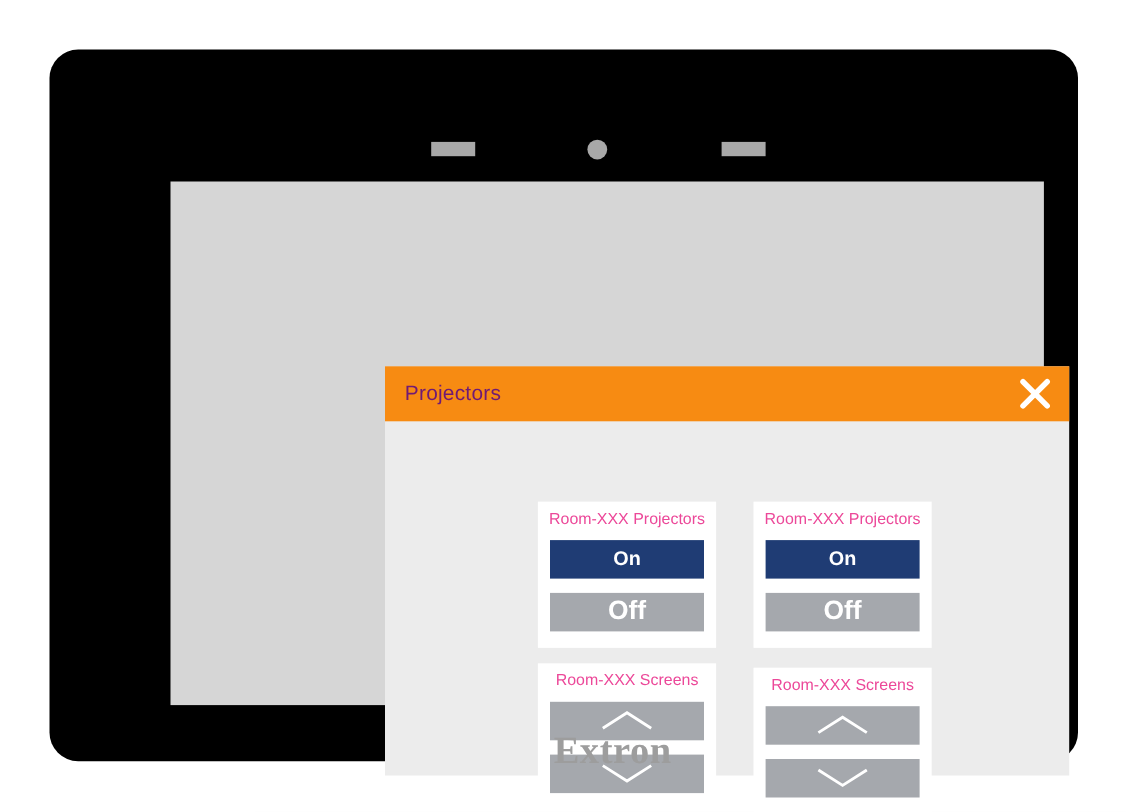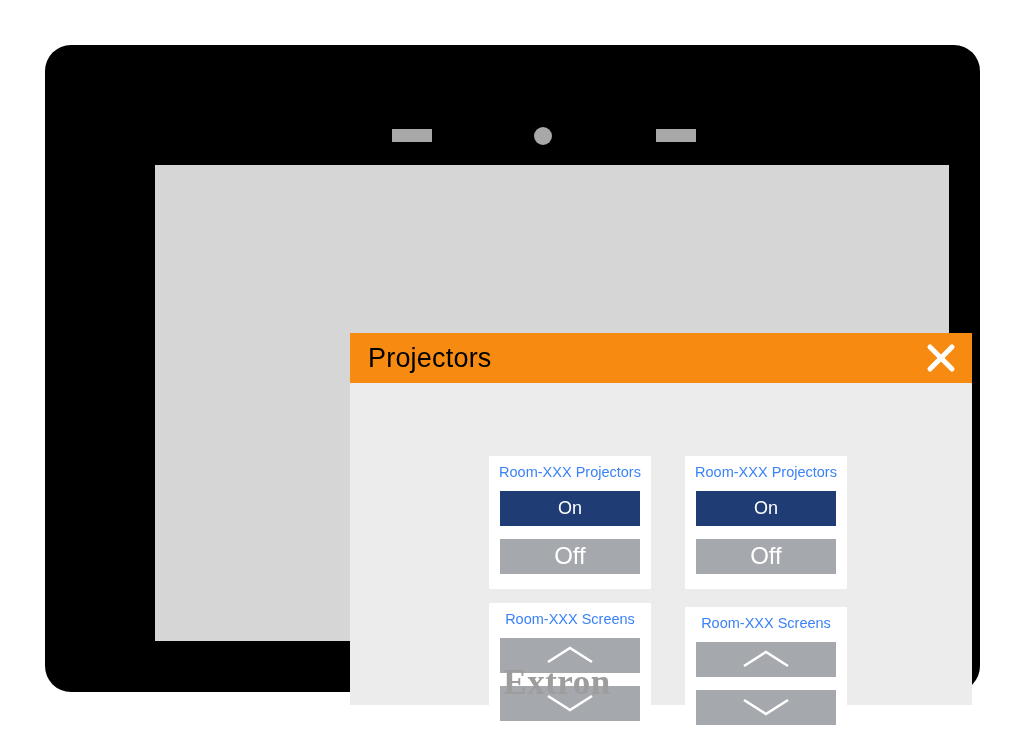--- a/index.html
+++ b/index.html
@@ -90,22 +90,22 @@
     position: relative;
     height: 50px;
     background: #f78b12;
     display: flex;
     align-items: center;
     justify-content: space-between;
     padding: 0 14px 0 18px;
     box-sizing: border-box;
   }
   #dialog-title {
-    color: #000000;
-    font-size: 27px;
+    color: #701a75;
+    font-size: 19px;
     line-height: 1;
     letter-spacing: 0.2px;
   }
   #dialog-close {
     width: 34px;
     height: 34px;
     display: flex;
     align-items: center;
     justify-content: center;
     cursor: pointer;
@@ -120,33 +120,34 @@
   .card {
     position: absolute;
     background: #ffffff;
     box-sizing: border-box;
     display: flex;
     flex-direction: column;
     align-items: center;
   }
   .card-title {
     font-size: 14.5px;
-    color: #3b82f6;
+    color: #ec4899;
     text-align: left;
     line-height: 1;
     white-space: nowrap;
   }
   .btn {
     box-sizing: border-box;
     display: flex;
     align-items: center;
     justify-content: center;
     color: #ffffff;
     cursor: pointer;
     user-select: none;
+    font-weight: bold;
   }
   .btn-on {
     background: #1f3c74;
     font-size: 18px;
   }
   .btn-off {
     background: #a5a8ad;
     font-size: 24px;
   }
   .btn-screen {

